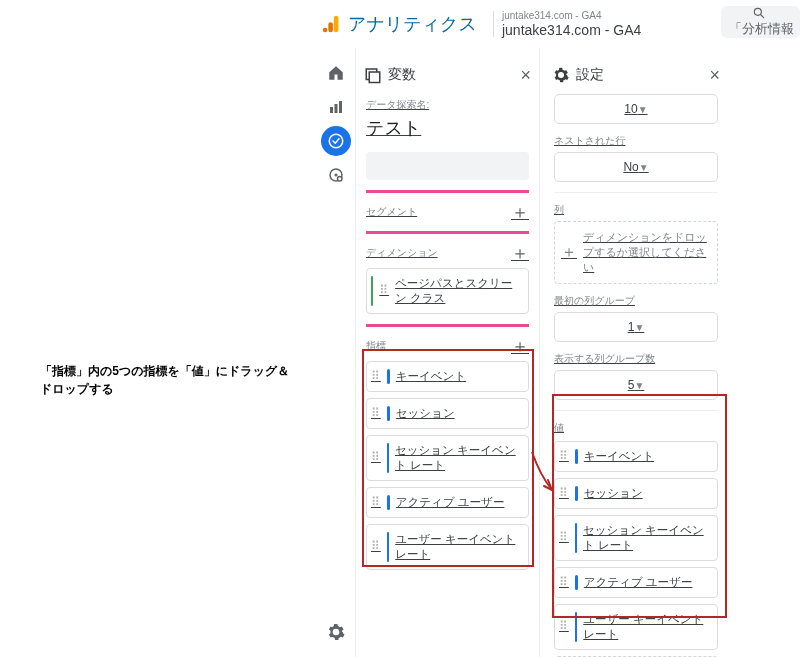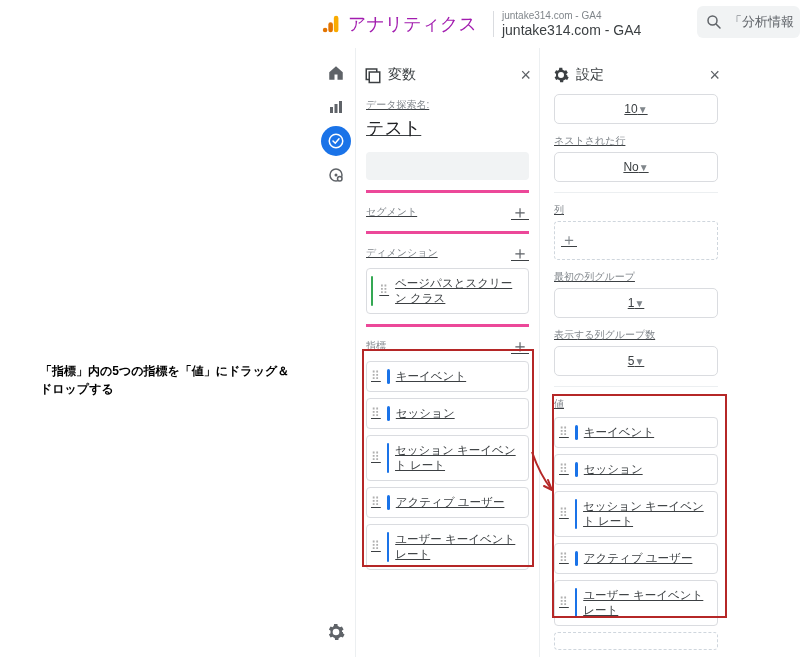--- a/index.html
+++ b/index.html
@@ -34,21 +34,21 @@
     display: flex;
     align-items: center;
     padding-left: 4px;
   }
   .logo-icon {
     width: 24px; height: 24px;
     display: inline-flex; align-items: center; justify-content: center;
   }
   .product-name {
     font-size: 18px;
-    color: #a21caf;
+    color: #0369a1;
     margin: 0 8px 0 4px;
     white-space: nowrap;
   }
   .header-divider {
     width: 1px; height: 26px; background: #dadce0; margin: 0 8px;
   }
   .header-property {
     display: flex; flex-direction: column; justify-content: space-between;
     line-height: 1.15;
   }
@@ -57,20 +57,21 @@
   .search-chip {
     position: absolute;
     right: 0; top: 0;
     height: 32px;
     display: flex; align-items: center;
     padding: 0 6px 0 8px;
     background: #f1f3f4;
     border-radius: 6px;
     color: #5f6368;
     font-size: 13px;
+    flex-direction: column;
   }
   .search-chip svg { width: 18px; height: 18px; margin-right: 6px; }
 
   
   .nav-rail {
     position: absolute;
     left: 316px;
     top: 48px;
     width: 40px;
     bottom: 0;
@@ -330,20 +331,21 @@
 
     <div class="small-label">ネストされた行</div>
     <div class="select-like">
       <span>No</span>
       <span class="caret">▼</span>
     </div>
 
     <div class="small-label" style="border-top:1px solid #eceff1; padding-top:10px;">列</div>
     <div class="drop-target">
       <span class="plus">＋</span>
+      <span>ディメンションをドロップするか選択してください</span>
     </div>
 
     <div class="small-label">最初の列グループ</div>
     <div class="select-like">
       <span>1</span>
       <span class="caret">▼</span>
     </div>
 
     <div class="small-label">表示する列グループ数</div>
     <div class="select-like">

